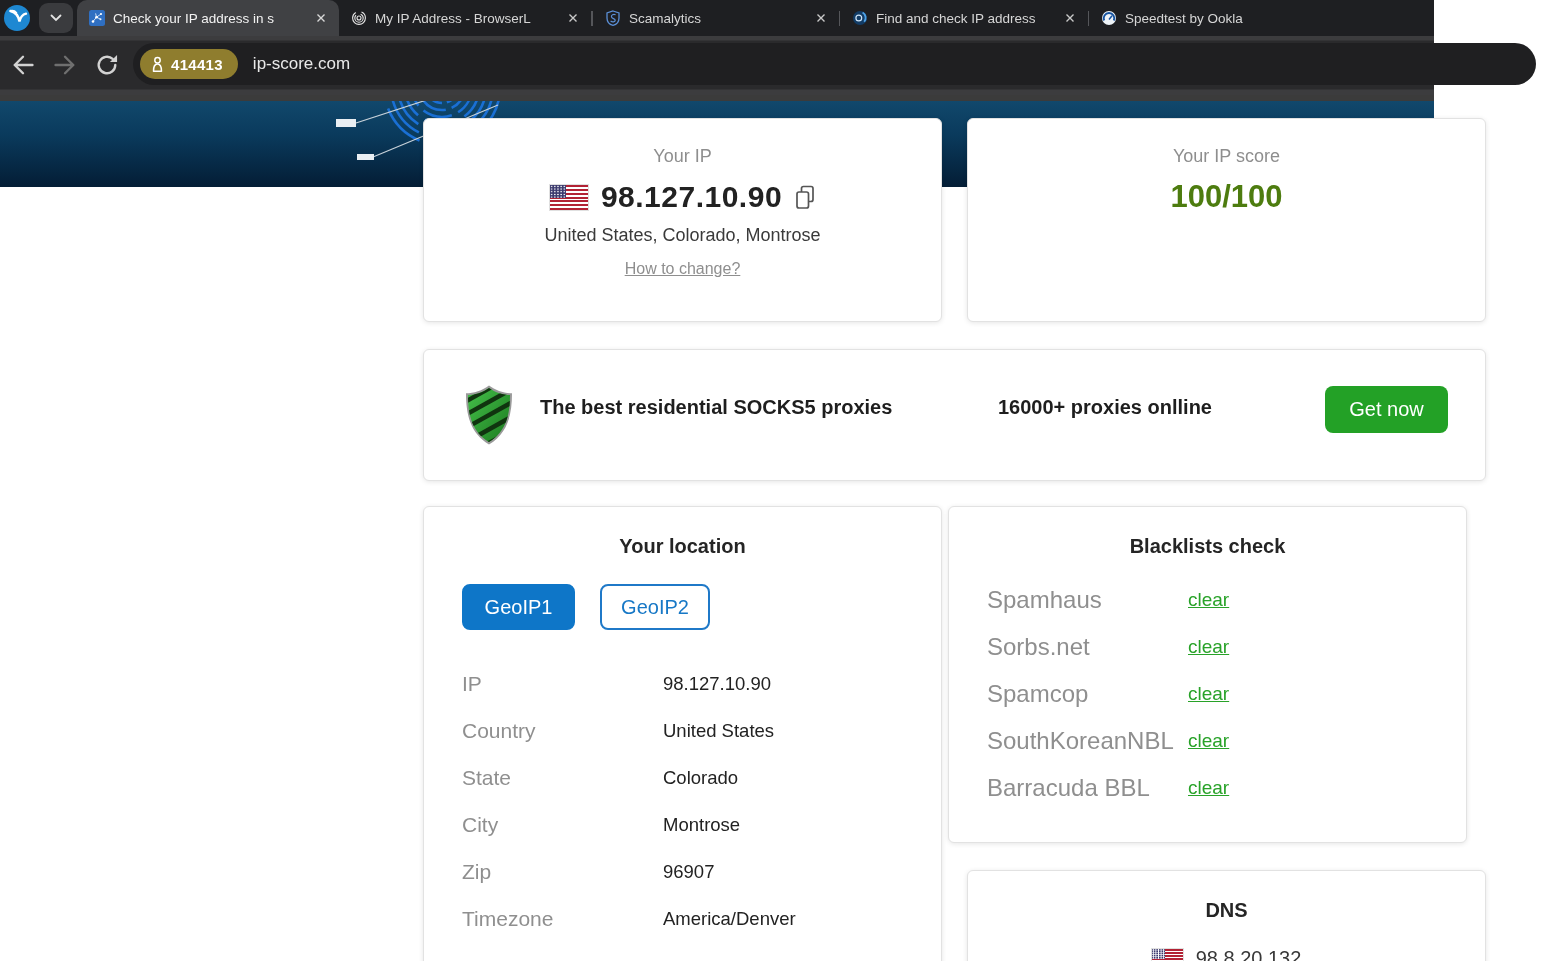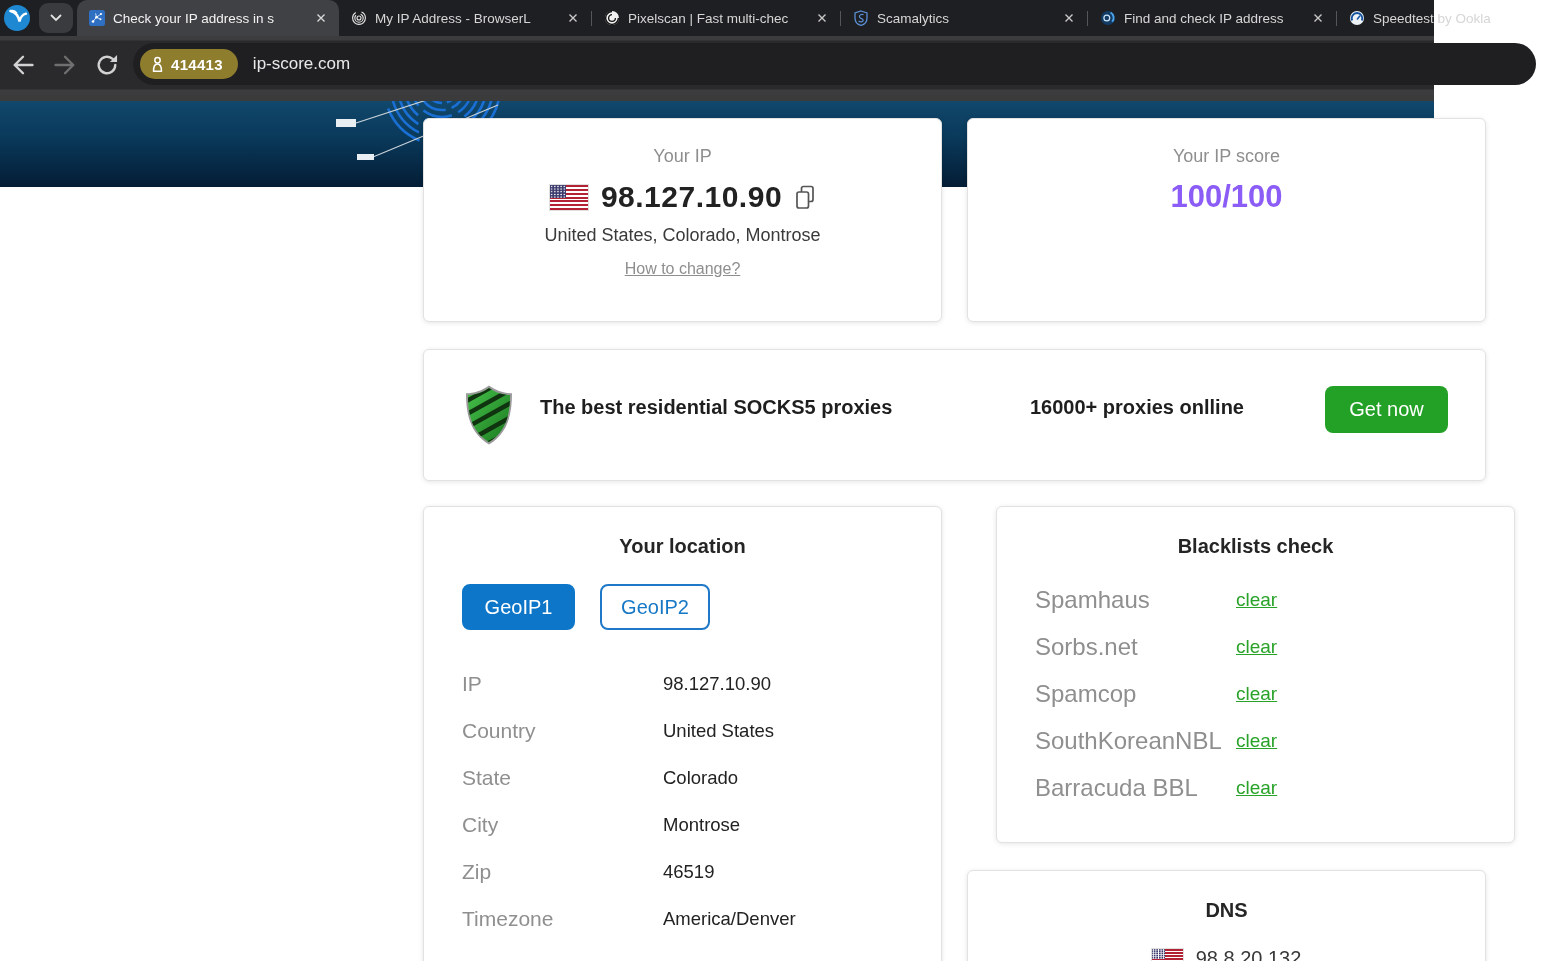--- a/index.html
+++ b/index.html
@@ -41,46 +41,46 @@
   .hero { position:absolute; top:101px; left:0; width:100%; height:86px;
     background:linear-gradient(180deg,#11486c 0%,#0a3a5c 40%,#041d35 100%); }
   .hero-art { position:absolute; left:330px; top:0; }
 
   .card { position:absolute; background:#fff; border:1px solid #e2e2e2; border-radius:6px;
     box-shadow:0 1px 5px rgba(0,0,0,.10);margin-left:24px; }
   .card-your-ip   { left:399px; top:118px; width:519px; height:204px; text-align:center; }
   .card-score     { left:943px; top:118px; width:519px; height:204px; text-align:center; }
   .card-banner    { left:399px; top:349px; width:1063px; height:132px; }
   .card-location  { left:399px; top:506px; width:519px; height:470px; }
-  .card-blacklist { left:972px; top:506px; width:519px; height:337px; }
+  .card-blacklist { left:924px; top:506px; width:519px; height:337px; }
   .card-dns       { left:943px; top:870px; width:519px; height:120px; text-align:center; }
 
   .muted-title { margin-top:27px; font-size:18px; color:#8e8e8e; }
   .ip-row { margin-top:13px; display:flex; justify-content:center; align-items:center; gap:13px; }
   .ip-text { font-size:30px; font-weight:bold; color:#222; letter-spacing:.5px; }
   .copy-btn { width:20px; height:25px; cursor:pointer; }
   .ip-loc { margin-top:11px; font-size:18px; color:#3a3a3a; }
   .ip-link { display:inline-block; margin-top:14px; font-size:16px; color:#8e8e8e;
     text-decoration:underline; cursor:pointer; }
-  .score-value { margin-top:12px; font-size:31px; font-weight:bold; color:#8b5cf6; }
+  .score-value { margin-top:12px; font-size:31px; font-weight:bold; color:#4d7c0f; }
 
   
   .usflag { position:relative; width:38px; height:25px; overflow:hidden; flex:0 0 auto;
     background:repeating-linear-gradient(180deg,#b22234 0 1.93px,#fff 1.93px 3.86px);
     box-shadow:0 0 0 1px rgba(0,0,0,.12); }
   .usflag .canton { position:absolute; left:0; top:0; width:16px; height:13.5px; background:#3c3b6e;
     background-image:radial-gradient(circle,#fff .8px,transparent 1px); background-size:3.2px 2.7px; }
   .usflag.small { width:31px; height:20px;
     background:repeating-linear-gradient(180deg,#b22234 0 1.54px,#fff 1.54px 3.08px); }
   .usflag.small .canton { width:13px; height:10.8px; background-size:2.6px 2.2px; }
 
   
   .banner-shield { position:absolute; left:38px; top:33px; }
   .banner-text1 { position:absolute; left:116px; top:46px; font-size:20px; font-weight:bold; color:#1e1e1e; }
-  .banner-text2 { position:absolute; left:606px; top:46px; font-size:20px; font-weight:bold; color:#1e1e1e; }
+  .banner-text2 { position:absolute; left:574px; top:46px; font-size:20px; font-weight:bold; color:#1e1e1e; }
   .banner-btn { position:absolute; left:901px; top:36px; width:123px; height:47px; background:#23a126;
     border:none; border-radius:8px; color:#fff; font-size:20px; display:flex; align-items:center;
     justify-content:center; cursor:pointer; font-family:inherit; }
 
   .card-h { margin-top:28px; text-align:center; font-size:20px; font-weight:bold; color:#252525; }
 
   .geo-row { margin:26px 0 0 38px; display:flex; gap:25px; }
   .geo-btn { height:46px; border-radius:8px; font-size:20px; display:flex; align-items:center;
     justify-content:center; cursor:pointer; font-family:inherit; }
   .geo-btn.sel { width:113px; background:#0e76c8; border:2px solid #0e76c8; color:#fff; }
@@ -144,33 +144,20 @@
       <span class="tab-title">My IP Address - BrowserL</span>
       <span class="tab-close">
         <svg width="10" height="10" viewBox="0 0 10 10">
           <path d="M1.5 1.5 L8.5 8.5 M8.5 1.5 L1.5 8.5" stroke="#c9c9c9" stroke-width="1.4"></path>
         </svg>
       </span>
     </div>
 
     <div class="tab-sep"></div>
 
-    <div class="tab" style="width:248px">
-      <svg class="tab-icon" viewBox="0 0 16 16">
-        <circle cx="8" cy="8" r="7" fill="#f2f2f2"></circle>
-        <path d="M8 1.6 a6.4 6.4 0 1 0 6.4 6.4" stroke="#151515" stroke-width="1.5" fill="none"></path>
-        <path d="M8 4.6 a3.4 3.4 0 1 0 3.4 3.4" stroke="#151515" stroke-width="1.3" fill="none"></path>
-      </svg>
-      <span class="tab-title">Pixelscan | Fast multi-chec</span>
-      <span class="tab-close">
-        <svg width="10" height="10" viewBox="0 0 10 10">
-          <path d="M1.5 1.5 L8.5 8.5 M8.5 1.5 L1.5 8.5" stroke="#c9c9c9" stroke-width="1.4"></path>
-        </svg>
-      </span>
-    </div>
 
     <div class="tab-sep"></div>
 
     <div class="tab" style="width:246px">
       <svg class="tab-icon" viewBox="0 0 16 16">
         <path d="M8 1 L14 3 V8 C14 12 11.2 14.6 8 15.3 C4.8 14.6 2 12 2 8 V3 Z" fill="none" stroke="#5b8fd6" stroke-width="1.3"></path>
         <path d="M10.6 4.8 C8.4 3.9 6 5 6.5 6.9 C7 8.9 10.2 8.3 10.2 10.3 C10.2 12 7.4 12.4 5.6 11.1" stroke="#5b8fd6" stroke-width="1.2" fill="none"></path>
       </svg>
       <span class="tab-title">Scamalytics</span>
       <span class="tab-close">
@@ -324,21 +311,21 @@
       <div class="kv-row">
         <span class="kv-label">State</span>
         <span class="kv-value">Colorado</span>
       </div>
       <div class="kv-row">
         <span class="kv-label">City</span>
         <span class="kv-value">Montrose</span>
       </div>
       <div class="kv-row">
         <span class="kv-label">Zip</span>
-        <span class="kv-value">46519</span>
+        <span class="kv-value">96907</span>
       </div>
       <div class="kv-row">
         <span class="kv-label">Timezone</span>
         <span class="kv-value">America/Denver</span>
       </div>
     </div>
   </div>
 
   <div class="card card-blacklist">
     <div class="card-h">Blacklists check</div>

